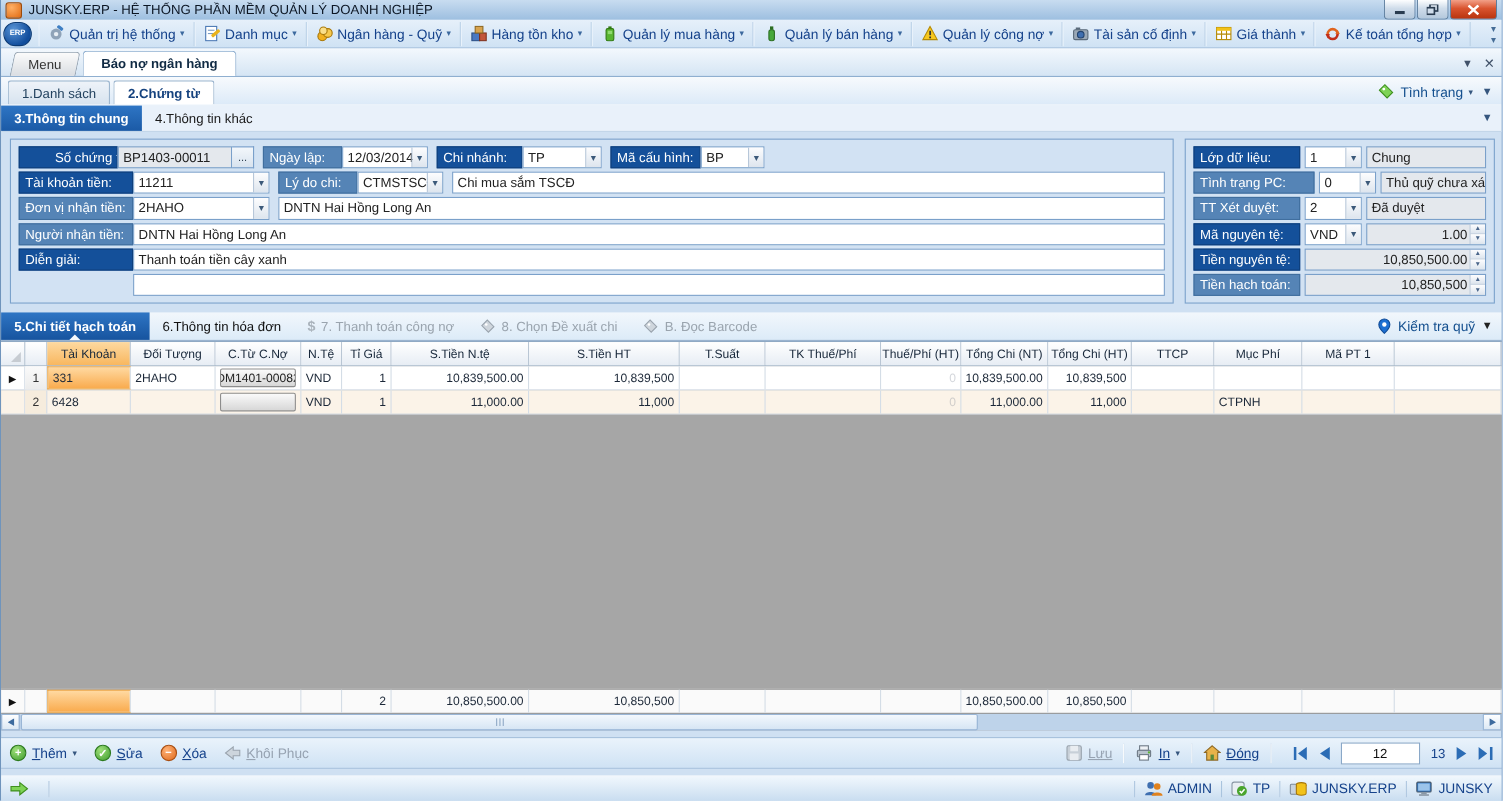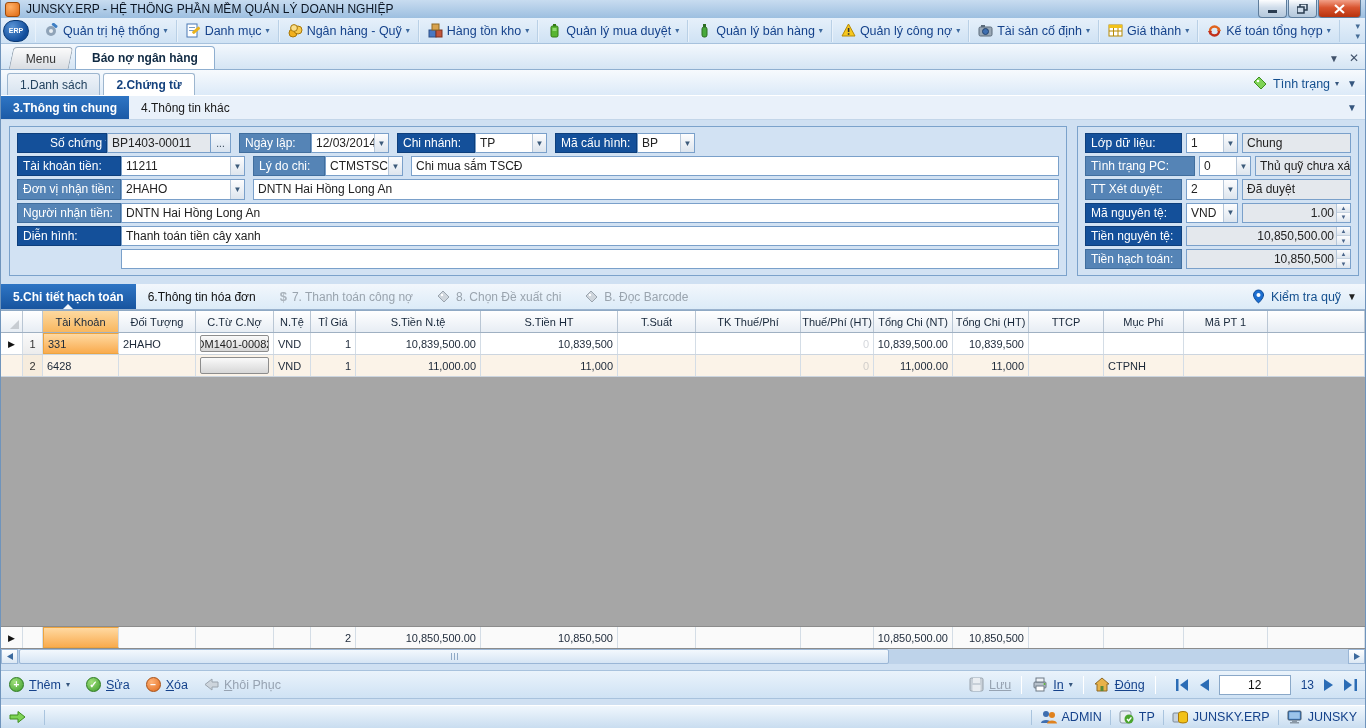--- a/index.html
+++ b/index.html
@@ -217,21 +217,21 @@
         <span class="mcaret">▾</span>
     </div>
     <div class="mi">
       <span class="mico">
           <svg width="15" height="15">
             <rect x="4" y="3" width="7" height="11" rx="1.5" fill="#58b531" stroke="#327a14"></rect>
             <rect x="6" y="1" width="3" height="2" fill="#327a14"></rect>
             <rect x="5.5" y="5" width="4" height="3" fill="#8fd96e"></rect>
           </svg>
         </span>
-      <span class="milabel">Quản lý mua duyệt</span>
+      <span class="milabel">Quản lý mua hàng</span>
         <span class="mcaret">▾</span>
     </div>
     <div class="mi">
       <span class="mico">
           <svg width="15" height="15">
             <rect x="5" y="4" width="5" height="10" rx="2" fill="#48a93c" stroke="#2c6e22"></rect>
             <rect x="6" y="1" width="3" height="3" fill="#2c6e22"></rect>
           </svg>
         </span>
       <span class="milabel">Quản lý bán hàng</span>
@@ -366,21 +366,21 @@
             <span class="arr">▼</span>
           </div>
         <div class="gap8"></div>
         <div class="val" style="flex:1;">DNTN Hai Hồng Long An</div>
       </div>
       <div class="frow">
         <div class="flabel lbl-steel" style="width:104px;">Người nhận tiền:</div>
         <div class="val" style="flex:1;">DNTN Hai Hồng Long An</div>
       </div>
       <div class="frow">
-        <div class="flabel lbl-dark" style="width:104px;">Diễn hình:</div>
+        <div class="flabel lbl-dark" style="width:104px;">Diễn giải:</div>
         <div class="val" style="flex:1;">Thanh toán tiền cây xanh</div>
       </div>
       <div class="frow">
         <div style="width:104px;"></div>
         <div class="val" style="flex:1;"></div>
       </div>
     </div>
 
     <div class="panel right">
       <div class="frow">

